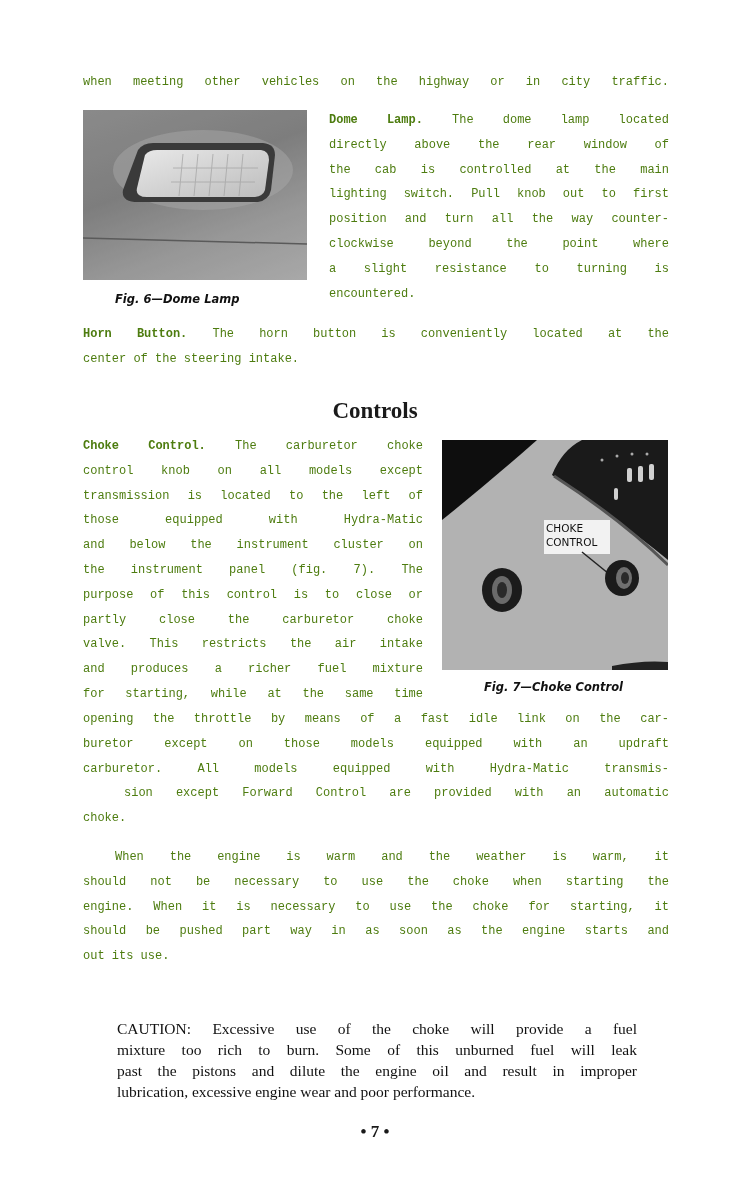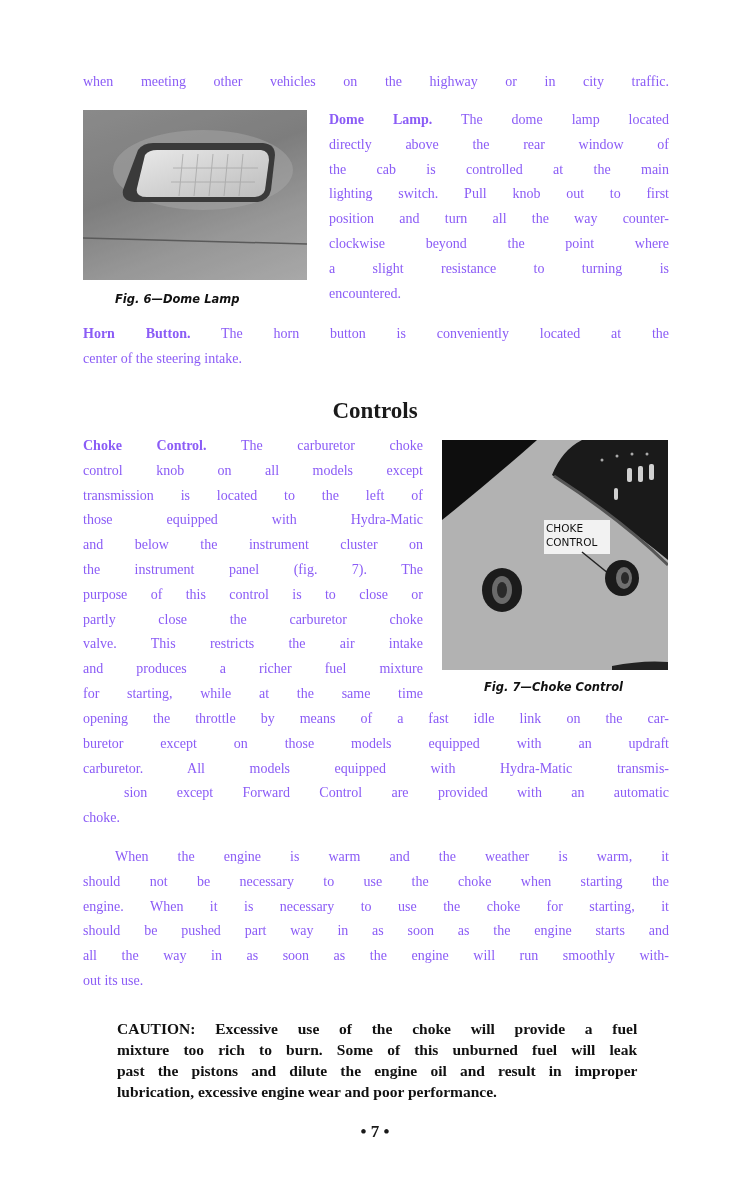--- a/index.html
+++ b/index.html
@@ -1,26 +1,26 @@
 <!DOCTYPE html>
 <html><head>
 <meta charset="utf-8">
 <style>
   html, body { margin:0; padding:0; background:#ffffff; }
   body { width:750px; height:1195px; position:relative; overflow:hidden;
          font-family:"DejaVu Serif","Liberation Serif",serif; color:#1a1a1a; }
   .abs { position:absolute; }
-  .txt { font-family:Liberation Serif, serif; font-size:14px; line-height:24.8px; color:#8b5cf6; }
+  .txt { font-family:Liberation Mono, monospace; font-size:12px; line-height:24.8px; color:#4d7c0f; }
   .just { text-align:justify; text-align-last:justify; }
   .line { display:block; white-space:nowrap; }
   b, .bold { font-weight:bold; }
   .caption { font-family:"DejaVu Sans",sans-serif; font-weight:bold; font-style:italic; font-size:11.5px; color:#111; }
   .photo { overflow:hidden; }
   .heading { font-family:"Liberation Serif",serif; font-weight:bold; font-size:23px; }
-  .caution { font-family:"Liberation Serif",serif; font-weight:bold; font-size:15.5px; line-height:21px; color:#111; }
+  .caution { font-family:"Liberation Serif",serif; font-weight:normal; font-size:15.5px; line-height:21px; color:#111; }
 </style>
 </head>
 <body>
 
 <div class="abs txt just" style="left:83px; top:70px; width:586px;">
   <span class="line just" style="display: block; word-spacing: 5.4px;">when meeting other vehicles on the highway or in city traffic.</span>
 </div>
 
 <div class="abs photo" style="left:83px; top:110px; width:224px; height:170px; background:linear-gradient(160deg,#8a8a8a 0%,#7a7a7a 40%,#9a9a9a 70%,#b0b0b0 100%);">
   <svg width="224" height="170" viewBox="0 0 224 170">
@@ -123,21 +123,20 @@
   <span class="line just" style="display: block; word-spacing: 10.8333px;">carburetor. All models equipped with Hydra-Matic transmis-</span>
   <span class="line just" style="display: block; word-spacing: 7.875px; margin-left: 41px;">sion except Forward Control are provided with an automatic</span>
   <span class="line" style="display: block;">choke.</span>
 </div>
 
 <div class="abs txt" style="left:83px; top:845px; width:586px;">
   <span class="line just" style="padding-left: 32px; display: block; word-spacing: 9px;">When the engine is warm and the weather is warm, it</span>
   <span class="line just" style="display: block; word-spacing: 7.2px;">should not be necessary to use the choke when starting the</span>
   <span class="line just" style="display: block; word-spacing: 5.90909px;">engine. When it is necessary to use the choke for starting, it</span>
   <span class="line just" style="display: block; word-spacing: 4.08333px;">should be pushed part way in as soon as the engine starts and</span>
-  <span class="line just" style="display: block; word-spacing: 6.25px;">all the way in as soon as the engine will run smoothly with-</span>
   <span class="line" style="display: block;">out its use.</span>
 </div>
 
 <div class="abs caution" style="left:117px; top:1018px; width:520px;">
   <span class="line just" style="display: block; word-spacing: 15.8889px;">CAUTION: Excessive use of the choke will provide a fuel</span>
   <span class="line just" style="display: block; word-spacing: 10.2727px;">mixture too rich to burn. Some of this unburned fuel will leak</span>
   <span class="line just" style="display: block; word-spacing: 9.27273px;">past the pistons and dilute the engine oil and result in improper</span>
   <span class="line" style="display: block;">lubrication, excessive engine wear and poor performance.</span>
 </div>
 

